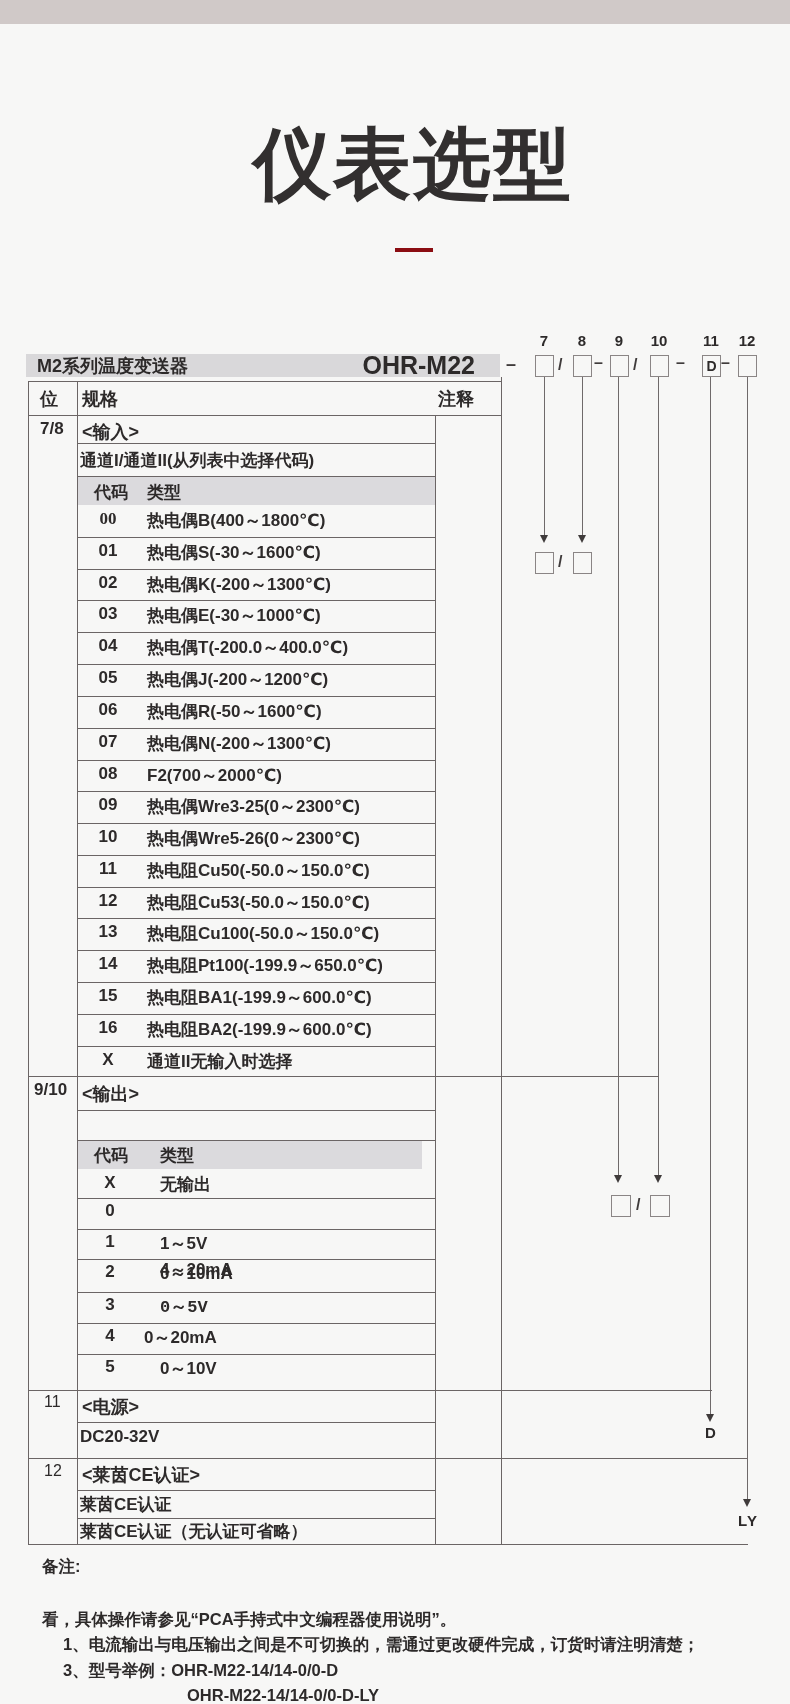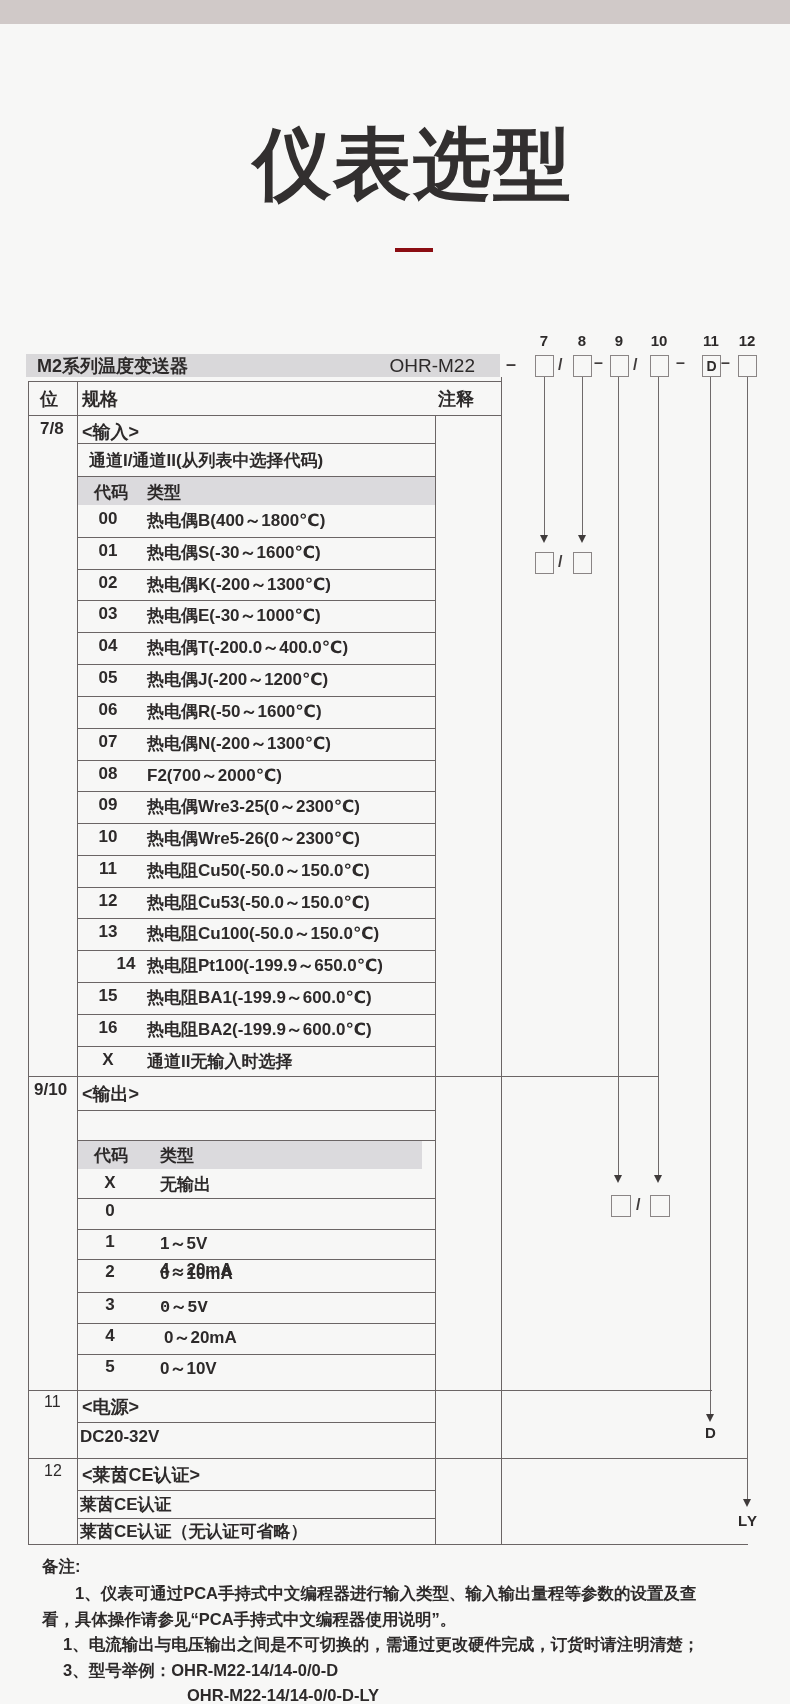--- a/index.html
+++ b/index.html
@@ -18,21 +18,21 @@
     transform:translateX(18px); white-space:nowrap;
   }
   .red-line { left:395px; top:248px; width:38px; height:4px; background:#8b0d12; }
 
   .model-bar {
     left:26px; top:354px; width:474px; height:23px; background:#d9d8da;
     display:flex; align-items:center; justify-content:space-between;
     padding:0 25px 0 11px;
   }
   .model-bar .series { font-size:18px; font-weight:700; }
-  .model-bar .model  { font-size:19px; font-weight:400; }
+  .model-bar .model  { font-size:25px; font-weight:700; }
 
   .hline { background:#6b6565; height:1px; }
   .vline { background:#6b6565; width:1px; }
 
   .numlbl { font-size:15px; font-weight:600; transform:translateX(-50%); white-space:nowrap; }
   .codebox {
     width:19px; height:22px; border:1px solid #8a8585; background:transparent;
     display:flex; align-items:center; justify-content:center;
     font-size:14px; font-weight:700;
   }
@@ -44,21 +44,21 @@
     border-top:8px solid #3f3b3b;
   }
   .endlbl { font-size:15px; font-weight:600; transform:translateX(-50%); letter-spacing:1px; white-space:nowrap; }
 
   .grayfill { background:#dbdadd; }
 
   .th { font-size:18px; font-weight:700; white-space:nowrap; }
   .pos-lbl { font-size:17px; font-weight:600; white-space:nowrap; }
   .pos-lbl.light { font-weight:400; font-size:16px; }
   .sec-title { font-size:18px; font-weight:700; white-space:nowrap; }
-  .sub-title { font-size:17px; font-weight:700; white-space:nowrap;margin-left:9px; }
+  .sub-title { font-size:17px; font-weight:700; white-space:nowrap; }
   .cell { font-size:17px; font-weight:700; white-space:nowrap; }
   .code-cell { width:44px; text-align:center; }
 
   .note { font-size:16.5px; font-weight:700; white-space:nowrap; }
 </style>
 </head>
 <body>
 
 <div class="page">
 
@@ -178,21 +178,21 @@
       <div class="abs hline" style="left:78px;top:1140px;width:357px;"></div>
       <div class="abs hline" style="left:78px;top:1198px;width:357px;"></div>
       <div class="abs hline" style="left:78px;top:1229px;width:357px;"></div>
       <div class="abs hline" style="left:78px;top:1259px;width:357px;"></div>
       <div class="abs hline" style="left:78px;top:1292px;width:357px;"></div>
       <div class="abs hline" style="left:78px;top:1323px;width:357px;"></div>
       <div class="abs hline" style="left:78px;top:1354px;width:357px;"></div>
       <div class="abs hline" style="left:78px;top:1422px;width:357px;"></div>
       <div class="abs hline" style="left:78px;top:1490px;width:357px;"></div>
       <div class="abs hline" style="left:78px;top:1518px;width:357px;"></div>
-      <span class="abs cell code-cell" style="left:86px;top:509px;">00</span>
+      <span class="abs cell code-cell" style="left:86px;top:509px;font-family:Liberation Serif, serif;">00</span>
       <span class="abs cell" style="left:147px;top:509px;">热电偶B(400～1800℃)</span>
       <span class="abs cell code-cell" style="left:86px;top:541px;">01</span>
       <span class="abs cell" style="left:147px;top:541px;">热电偶S(-30～1600℃)</span>
       <span class="abs cell code-cell" style="left:86px;top:573px;">02</span>
       <span class="abs cell" style="left:147px;top:573px;">热电偶K(-200～1300℃)</span>
       <span class="abs cell code-cell" style="left:86px;top:604px;">03</span>
       <span class="abs cell" style="left:147px;top:604px;">热电偶E(-30～1000℃)</span>
       <span class="abs cell code-cell" style="left:86px;top:636px;">04</span>
       <span class="abs cell" style="left:147px;top:636px;">热电偶T(-200.0～400.0℃)</span>
       <span class="abs cell code-cell" style="left:86px;top:668px;">05</span>
@@ -206,44 +206,43 @@
       <span class="abs cell code-cell" style="left:86px;top:795px;">09</span>
       <span class="abs cell" style="left:147px;top:795px;">热电偶Wre3-25(0～2300℃)</span>
       <span class="abs cell code-cell" style="left:86px;top:827px;">10</span>
       <span class="abs cell" style="left:147px;top:827px;">热电偶Wre5-26(0～2300℃)</span>
       <span class="abs cell code-cell" style="left:86px;top:859px;">11</span>
       <span class="abs cell" style="left:147px;top:859px;">热电阻Cu50(-50.0～150.0℃)</span>
       <span class="abs cell code-cell" style="left:86px;top:891px;">12</span>
       <span class="abs cell" style="left:147px;top:891px;">热电阻Cu53(-50.0～150.0℃)</span>
       <span class="abs cell code-cell" style="left:86px;top:922px;">13</span>
       <span class="abs cell" style="left:147px;top:922px;">热电阻Cu100(-50.0～150.0℃)</span>
-      <span class="abs cell code-cell" style="left:104px;top:954px;">14</span>
+      <span class="abs cell code-cell" style="left:86px;top:954px;">14</span>
       <span class="abs cell" style="left:147px;top:954px;">热电阻Pt100(-199.9～650.0℃)</span>
       <span class="abs cell code-cell" style="left:86px;top:986px;">15</span>
       <span class="abs cell" style="left:147px;top:986px;">热电阻BA1(-199.9～600.0℃)</span>
       <span class="abs cell code-cell" style="left:86px;top:1018px;">16</span>
       <span class="abs cell" style="left:147px;top:1018px;">热电阻BA2(-199.9～600.0℃)</span>
       <span class="abs cell code-cell" style="left:86px;top:1050px;">X</span>
       <span class="abs cell" style="left:147px;top:1050px;">通道II无输入时选择</span>
       <span class="abs cell code-cell" style="left:88px;top:1173px;">X</span>
       <span class="abs cell" style="left:160px;top:1173px;">无输出</span>
       <span class="abs cell code-cell" style="left:88px;top:1201px;">0</span>
       <span class="abs cell" style="left:160px;top:1258px;">4～20mA</span>
       <span class="abs cell code-cell" style="left:88px;top:1232px;">1</span>
       <span class="abs cell" style="left:160px;top:1232px;">1～5V</span>
       <span class="abs cell code-cell" style="left:88px;top:1262px;">2</span>
       <span class="abs cell" style="left:160px;top:1262px;">0～10mA</span>
       <span class="abs cell code-cell" style="left:88px;top:1295px;">3</span>
       <span class="abs cell" style="left:160px;top:1295px;font-family:Liberation Mono, monospace;">0～5V</span>
       <span class="abs cell code-cell" style="left:88px;top:1326px;">4</span>
-      <span class="abs cell" style="left:164px;top:1326px;">0～20mA</span>
+      <span class="abs cell" style="left:144px;top:1326px;">0～20mA</span>
       <span class="abs cell code-cell" style="left:88px;top:1357px;">5</span>
       <span class="abs cell" style="left:160px;top:1357px;">0～10V</span>
     </div>
 
   <span class="abs note" style="left:42px;top:1556px;">备注:</span>
-  <span class="abs note" style="left:75px;top:1583px;">1、仪表可通过PCA手持式中文编程器进行输入类型、输入输出量程等参数的设置及查</span>
   <span class="abs note" style="left:42px;top:1609px;">看，具体操作请参见“PCA手持式中文编程器使用说明”。</span>
   <span class="abs note" style="left:63px;top:1634px;">1、电流输出与电压输出之间是不可切换的，需通过更改硬件完成，订货时请注明清楚；</span>
   <span class="abs note" style="left:63px;top:1660px;">3、型号举例：OHR-M22-14/14-0/0-D</span>
   <span class="abs note" style="left:187px;top:1686px;">OHR-M22-14/14-0/0-D-LY</span>
 
 </div>
 
 </body></html>

